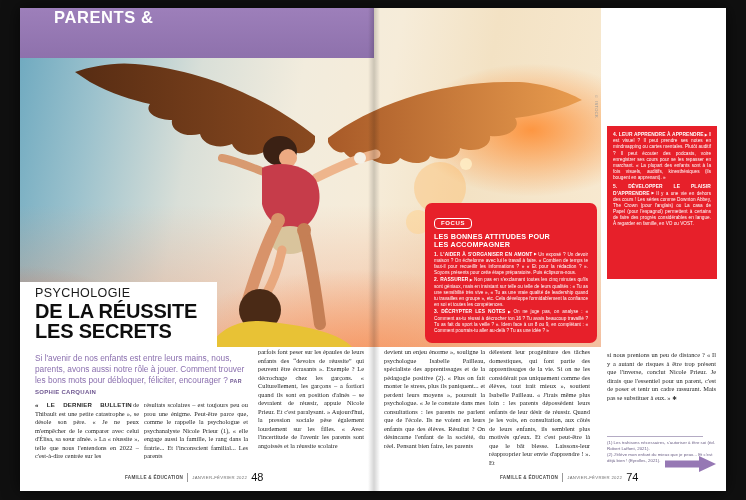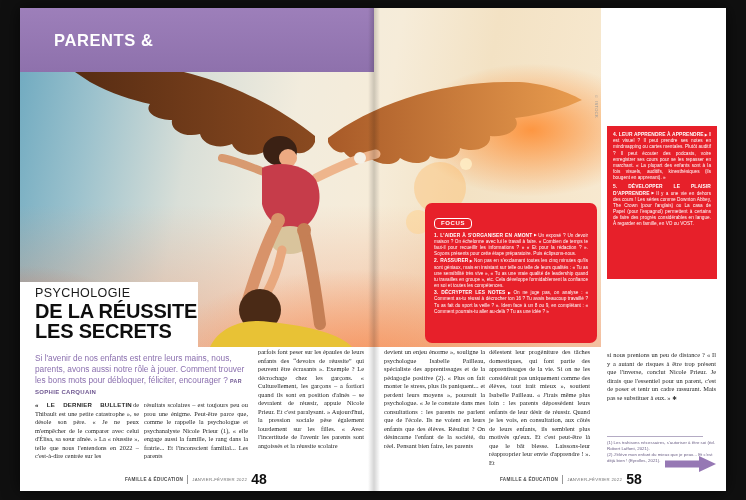--- a/index.html
+++ b/index.html
@@ -14,27 +14,27 @@
     background:
       radial-gradient(ellipse 170px 95px at 88% 36%, rgba(255,128,28,.78), rgba(255,128,28,0) 70%),
       radial-gradient(ellipse 300px 150px at 58% 108%, rgba(248,138,78,.85), rgba(248,138,78,0) 70%),
       radial-gradient(ellipse 230px 170px at 0% 112%, rgba(214,76,38,.8), rgba(214,76,38,0) 72%),
       linear-gradient(to top, rgba(238,148,108,.5) 0%, rgba(238,148,108,0) 42%),
       linear-gradient(100deg,#6ca8bf 0%,#9cc2cd 14%,#d9dfd8 30%,#f2ecdd 46%,#f6ecd9 60%,#f3e2c4 75%,#f8ead2 100%);}
   .photo svg{position:absolute;left:0;top:0;}
   .photo-credit{position:absolute;left:574px;top:86px;writing-mode:vertical-rl;
     font-size:4px;color:#999;letter-spacing:.4px;}
   
-  .band{position:absolute;left:0;top:0;width:354px;height:64px;
+  .band{position:absolute;left:0;top:0;width:354px;height:50px;
     background:linear-gradient(to bottom,#9d7fba,#8e71ac);
-    display:flex;align-items:center;padding-left:34px;box-sizing:border-box;}
+    display:flex;align-items:flex-start;padding-left:34px;box-sizing:border-box;}
   .band .b1{color:#fff;font-weight:bold;font-size:16.5px;letter-spacing:.6px;}
   .band .b2{color:#f0eaf6;font-weight:300;font-size:16.5px;letter-spacing:.6px;white-space:pre;}
   
-  .title-box{position:absolute;left:0;top:274px;width:178px;height:65px;background:#fff;
+  .title-box{position:absolute;left:0;top:274px;width:197px;height:65px;background:#fff;
     padding:4px 0 0 15px;box-sizing:border-box;z-index:5;}
   .kicker{font-size:12.5px;font-weight:500;color:#1a1a1a;letter-spacing:.4px;margin-bottom:2px;}
   .big-title{font-size:20px;font-weight:800;color:#0e0e0e;line-height:.98;letter-spacing:-.2px;}
   .standfirst{position:absolute;left:15px;top:345px;width:214px;
     font-size:8.3px;line-height:1.32;color:#8a6fae;font-weight:500;}
   .byline-label{font-size:5.3px;font-weight:bold;color:#6d5590;letter-spacing:.3px;}
   .byline{font-size:6px;font-weight:bold;color:#6d5590;letter-spacing:.3px;}
   
   .col{position:absolute;font-family:"Liberation Serif", serif;font-size:6.4px;
     line-height:1.33;text-align:justify;color:#1f1f1f;}
@@ -66,21 +66,21 @@
   .footrule{position:absolute;left:587px;top:428px;width:96px;border-top:1px solid #b4abc4;}
   .footnotes{position:absolute;left:587px;top:432px;width:109px;
     font-size:4.4px;line-height:1.4;color:#6b5f85;}
   .next-arrow{position:absolute;left:645px;top:448px;}
   
   .footer{position:absolute;top:463px;display:flex;align-items:center;gap:4px;}
   #footer-left{left:105px;} #footer-right{left:480px;}
   .mag{font-size:4.6px;font-weight:bold;color:#4a4a4a;letter-spacing:.3px;}
   .fdiv{border-left:1px solid #999;height:9px;}
   .issue{font-size:4.3px;color:#6e6e6e;letter-spacing:.3px;}
-  .pageno{font-size:14px;font-weight:bold;color:#0e0e0e;}
+  .pageno{font-size:11px;font-weight:normal;color:#0e0e0e;}
   
   .gutter{position:absolute;left:348px;top:0;width:12px;height:483px;z-index:10;
     background:linear-gradient(to right,rgba(0,0,0,0),rgba(0,0,0,.17) 50%,rgba(0,0,0,0));pointer-events:none;}
 </style>
 </head>
 <body>
 
 <div class="spread">
 
   <div class="photo">
@@ -154,20 +154,21 @@
   </div>
   <div class="col" id="colE">
     <p><span>délestent leur progéniture des tâches domestiques, qui font partie des apprentissages de la vie. Si on ne les considérait pas uniquement comme des élèves, tout irait mieux », soutient Isabelle Pailleau. « J'irais même plus loin : les parents dépossèdent leurs enfants de leur désir de réussir. Quand je les vois, en consultation, aux côtés de leurs enfants, ils semblent plus motivés qu'eux. Et c'est peut-être là que le bât blesse. Laissons-leur réapproprier leur envie d'apprendre ! ». Et</span></p>
   </div>
   <div class="col" id="colF">
     <p><span>si nous prenions un peu de distance ? « Il y a autant de risques à être trop présent que l'inverse, conclut Nicole Prieur. Je dirais que l'essentiel pour un parent, c'est de poser et tenir un cadre rassurant. Mais pas se substituer à eux. »</span> <span class="endmark">✱</span></p>
   </div>
 
   <div class="focus-box">
     <div><span class="focus-tag">FOCUS</span></div>
+    <div class="focus-head">LES BONNES ATTITUDES POUR LES ACCOMPAGNER</div>
     <p class="ritem"><b><span>1.</span> <span>L'AIDER À S'ORGANISER EN AMONT</span></b><span class="mk">▶</span><span>Un exposé ? Un devoir maison ? On échelonne avec lui le travail à faire. « Combien de temps te faut-il pour recueillir les informations ? » « Et pour la rédaction ? ». Soyons présents pour cette étape préparatoire. Puis éclipsons-nous.</span></p>
     <p class="ritem"><b><span>2.</span> <span>RASSURER</span></b><span class="mk">▶</span><span>Non pas en s'exclamant toutes les cinq minutes qu'ils sont géniaux, mais en insistant sur telle ou telle de leurs qualités : « Tu as une sensibilité très vive », « Tu as une vraie qualité de leadership quand tu travailles en groupe », etc. Cela développe formidablement la confiance en soi et toutes les compétences.</span></p>
     <p class="ritem"><b><span>3.</span> <span>DÉCRYPTER LES NOTES</span></b><span class="mk">▶</span><span>On ne juge pas, on analyse : « Comment as-tu réussi à décrocher ton 16 ? Tu avais beaucoup travaillé ? Tu as fait du sport la veille ? ». Idem face à un 8 ou 9, en complétant : « Comment pourrais-tu aller au-delà ? Tu as une idée ? »</span></p>
   </div>
 
   <div class="red-col">
     <p class="ritem"><b><span>4.</span> <span>LEUR APPRENDRE À APPRENDRE</span></b><span class="mk">▶</span><span>Il est visuel ? Il peut prendre ses notes en mindmapping ou cartes mentales. Plutôt auditif ? Il peut écouter des podcasts, voire enregistrer ses cours pour se les repasser en marchant. « La plupart des enfants sont à la fois visuels, auditifs, kinesthésiques (ils bougent en apprenant). »</span></p>
     <p class="ritem"><b><span>5.</span> <span>DÉVELOPPER LE PLAISIR D'APPRENDRE</span></b><span class="mk">▶</span><span>Il y a une vie en dehors des cours ! Les séries comme Downton Abbey, The Crown (pour l'anglais) ou La casa de Papel (pour l'espagnol) permettent à certains de faire des progrès considérables en langue. À regarder en famille, en VO ou VOST.</span></p>
   </div>
 
@@ -184,17 +185,17 @@
   <div class="footer" id="footer-left">
     <span class="mag">FAMILLE &amp; ÉDUCATION</span>
     <span class="fdiv"></span>
     <span class="issue">JANVIER-FÉVRIER 2022</span>
     <span class="pageno">48</span>
   </div>
   <div class="footer" id="footer-right">
     <span class="mag">FAMILLE &amp; ÉDUCATION</span>
     <span class="fdiv"></span>
     <span class="issue">JANVIER-FÉVRIER 2022</span>
-    <span class="pageno">58</span>
+    <span class="pageno">74</span>
   </div>
 
   <div class="gutter"></div>
 </div>
 
 </body></html>

